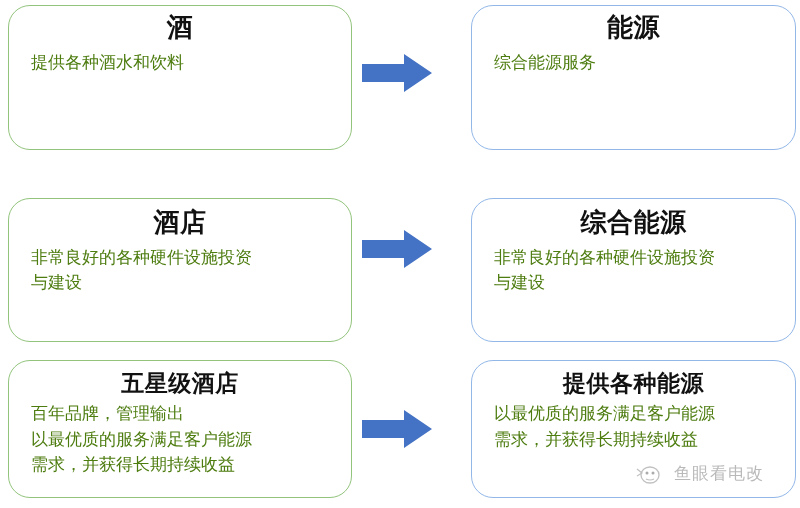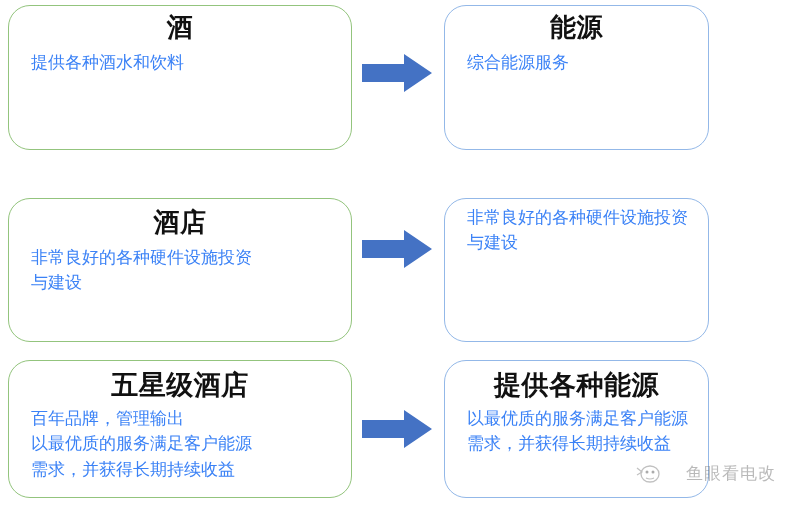--- a/index.html
+++ b/index.html
@@ -40,36 +40,36 @@
     color: #111111;
     text-align: center;
     line-height: 1.22;
     letter-spacing: 0.5px;
     margin: 2px 0 6px 0;
     white-space: pre;
   }
   .node-body {
     font-size: 17px;
     font-weight: normal;
-    color: #3b82f6;
+    color: #4d7c0f;
     text-align: left;
     line-height: 1.48;
     white-space: pre-line;
     padding-left: 8px;
   }
 
   
   .r1 { top: 5px;   height: 145px; }
   .r2 { top: 178px; height: 144px; margin-top: 20px; }
   .r3 { top: 360px; height: 138px; }
 
   .col-l { left: 8px;   width: 344px; }
-  .col-r { left: 444px; width: 265px; }
+  .col-r { left: 471px; width: 325px; }
 
-  .r3 .node-title { font-size: 27px; margin-bottom: 4px; }
+  .r3 .node-title { font-size: 23px; margin-bottom: 4px; }
   .r3 .node-body  { line-height: 1.5; }
   .r1 .node-title { margin-top: 0px; }
 
   
   .arrow {
     position: absolute;
     left: 362px;
     width: 70px;
     height: 42px;
   }
@@ -77,21 +77,22 @@
   .arrow-a1 { top: 52px; }
   .arrow-a2 { top: 228px; }
   .arrow-a3 { top: 408px; }
 
   
   .watermark {
     position: absolute;
     left: 636px;
     top: 462px;
     display: flex;
-    gap: 24px;
+    align-items: center;
+    gap: 12px;
     opacity: 0.42;
     pointer-events: none;
   }
   .wm-logo {
     width: 26px;
     height: 22px;
     flex: none;
   }
   .wm-text {
     font-size: 17px;
@@ -127,20 +128,21 @@
 与建设</div>
   </div>
 
   <div class="arrow arrow-a2">
     <svg viewBox="0 0 70 42" xmlns="http://www.w3.org/2000/svg" aria-hidden="true">
       <polygon points="0,12 42,12 42,2 70,21 42,40 42,30 0,30" fill="#4472c4"></polygon>
     </svg>
   </div>
 
   <div class="node right col-r r2">
+    <div class="node-title">综合能源</div>
     <div class="node-body">非常良好的各种硬件设施投资
 与建设</div>
   </div>
 
   <div class="node left col-l r3">
     <div class="node-title">五星级酒店</div>
     <div class="node-body">百年品牌，管理输出
 以最优质的服务满足客户能源
 需求，并获得长期持续收益</div>
   </div>

